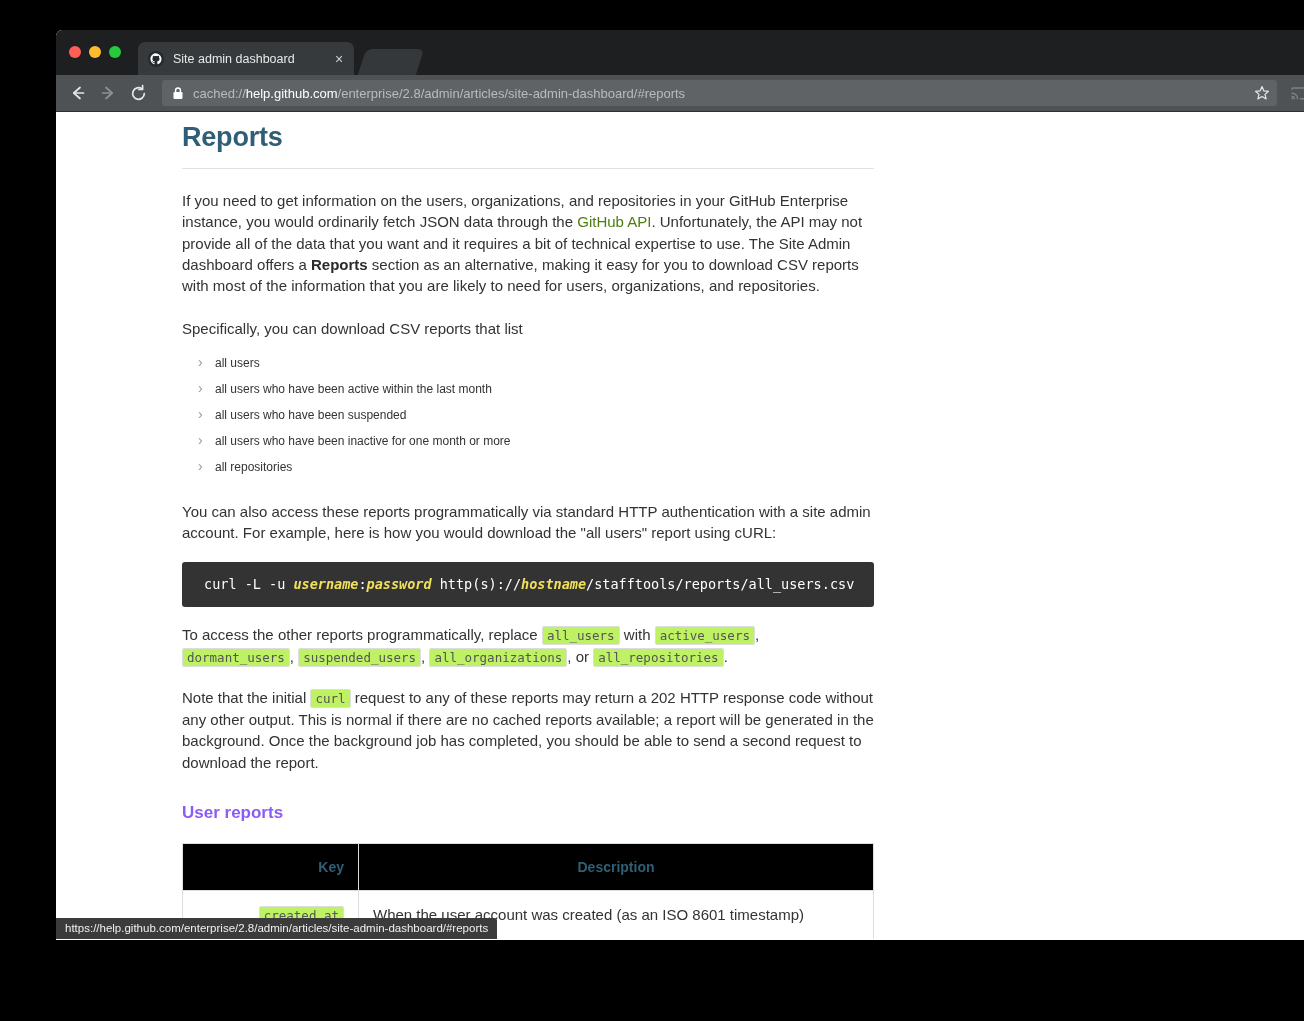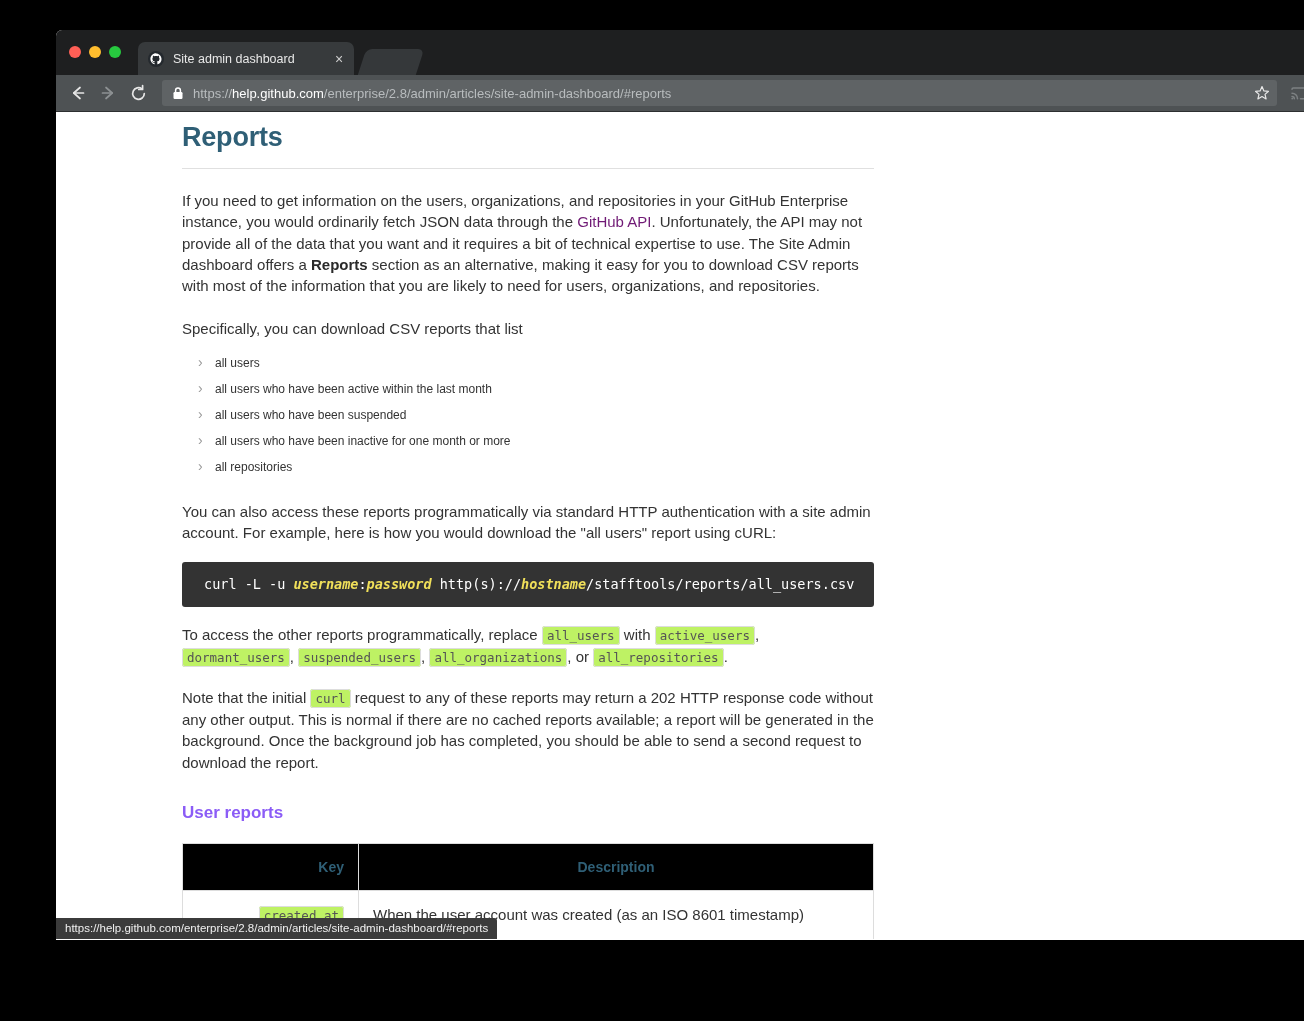--- a/index.html
+++ b/index.html
@@ -168,21 +168,21 @@
     height: 1px;
     background: #e0e0e0;
     margin: 11px 0 0 0;
   }
   p.body-par {
     margin: 21px 0 0 0;
     color: #333333;
     font-size: 15px;
     line-height: 21.3px;
   }
-  a.inline-link { color: #701a75; text-decoration: none; }
+  a.inline-link { color: #4d7c0f; text-decoration: none; }
   strong.bold { font-weight: bold; color: #2a2a2a; }
 
   ul.chevron-list {
     list-style: none;
     margin: 16px 0 0 0;
     padding: 0 0 0 14px;
   }
   ul.chevron-list li {
     position: relative;
     padding: 0 0 0 19px;
@@ -324,21 +324,21 @@
         <path d="M15.3 9.5 A5.8 5.8 0 1 1 13 4.9" fill="none" stroke="#e6e6e6" stroke-width="1.7" stroke-linecap="round"></path>
         <path d="M13.6 1.6 L13.6 5.5 L9.7 5.5" fill="none" stroke="#e6e6e6" stroke-width="1.7" stroke-linecap="round" stroke-linejoin="round"></path>
       </svg>
     </div>
 
     <div id="omnibox">
       <svg class="lock-icon" width="12" height="14" viewBox="0 0 12 14">
         <rect x="1.5" y="6" width="9" height="7" rx="1.2" fill="#ffffff"></rect>
         <path d="M3.6 6 V4.3 A2.4 2.4 0 0 1 8.4 4.3 V6" fill="none" stroke="#ffffff" stroke-width="1.5"></path>
       </svg>
-      <span id="url-text"><span class="url-scheme">https://</span><span class="url-host">help.github.com</span><span class="url-path">/enterprise/2.8/admin/articles/site-admin-dashboard/#reports</span></span>
+      <span id="url-text"><span class="url-scheme">cached://</span><span class="url-host">help.github.com</span><span class="url-path">/enterprise/2.8/admin/articles/site-admin-dashboard/#reports</span></span>
       <span id="star-btn">
         <svg width="16" height="16" viewBox="0 0 16 16">
           <path d="M8 1.6 L9.9 5.9 L14.5 6.3 L11 9.4 L12.1 13.9 L8 11.5 L3.9 13.9 L5 9.4 L1.5 6.3 L6.1 5.9 Z" fill="none" stroke="#e8e8e8" stroke-width="1.2" stroke-linejoin="round"></path>
         </svg>
       </span>
     </div>
 
     <div id="cast-btn">
       <svg width="19" height="17" viewBox="0 0 19 17">
         <path d="M2 4.2 Q2 3 3.2 3 H16 Q17.2 3 17.2 4.2 V12.5 Q17.2 13.7 16 13.7 H10.5" fill="none" stroke="#7d8183" stroke-width="1.5" stroke-linecap="round"></path>

